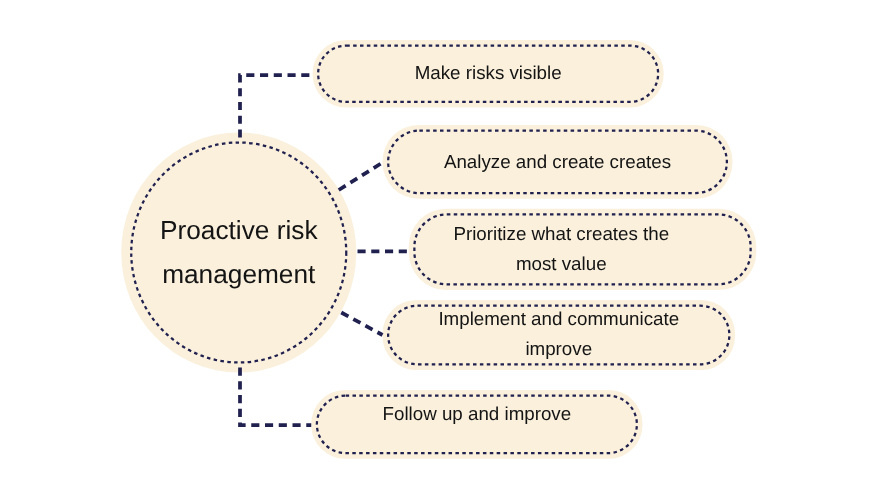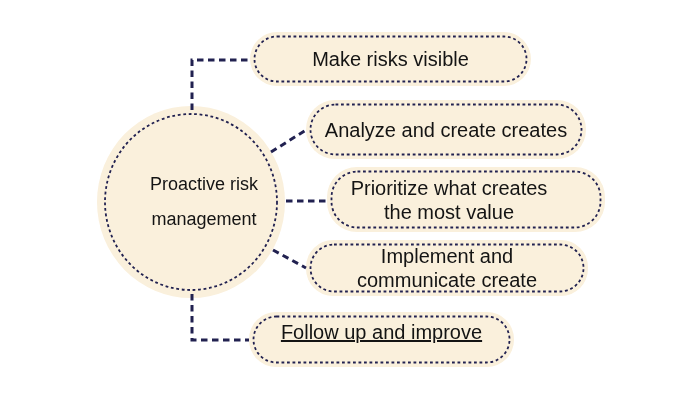--- a/index.html
+++ b/index.html
@@ -29,36 +29,36 @@
   }
   .node-label {
     position: absolute;
     display: flex;
     align-items: center;
     justify-content: center;
     text-align: center;
     color: #141414;
   }
   .center-label {
-    left: 110px;
+    left: 97px;
     top: 106px;
     width: 188px;
     height: 192px;
-    font-size: 18px;
+    font-size: 21px;
     line-height: 35px;
   }
   .branch-label {
-    font-size: 20px;
+    font-size: 15px;
     line-height: 24px;
   }
   .b1 { left: 250px; top: 32px;  width: 281px; height: 54px; }
   .b2 { left: 306px; top: 100px; width: 280px; height: 59px; }
   .b3 { left: 310px; top: 167px; width: 278px; height: 65px; }
   .b4 { left: 306px; top: 240px; width: 282px; height: 56px; }
-  .b5 { left: 249px; top: 312px; width: 265px; height: 40px; text-decoration: underline; }
+  .b5 { left: 249px; top: 312px; width: 265px; height: 40px; }
   .b3 .wrap { max-width: 200px; }
   .b4 .wrap { max-width: 240px; }
 </style>
 </head>
 <body>
 
 <div class="canvas">
 
   <svg width="700" height="400" viewBox="0 0 700 400">
 
@@ -100,21 +100,21 @@
 
     <div class="node-label branch-label b2">
       <span class="wrap">Analyze and create creates</span>
     </div>
 
     <div class="node-label branch-label b3">
       <span class="wrap">Prioritize what creates the most value</span>
     </div>
 
     <div class="node-label branch-label b4">
-      <span class="wrap">Implement and communicate create</span>
+      <span class="wrap">Implement and communicate improve</span>
     </div>
 
     <div class="node-label branch-label b5">
       <span class="wrap">Follow up and improve</span>
     </div>
   </div>
 
 </div>
 
 </body></html>

